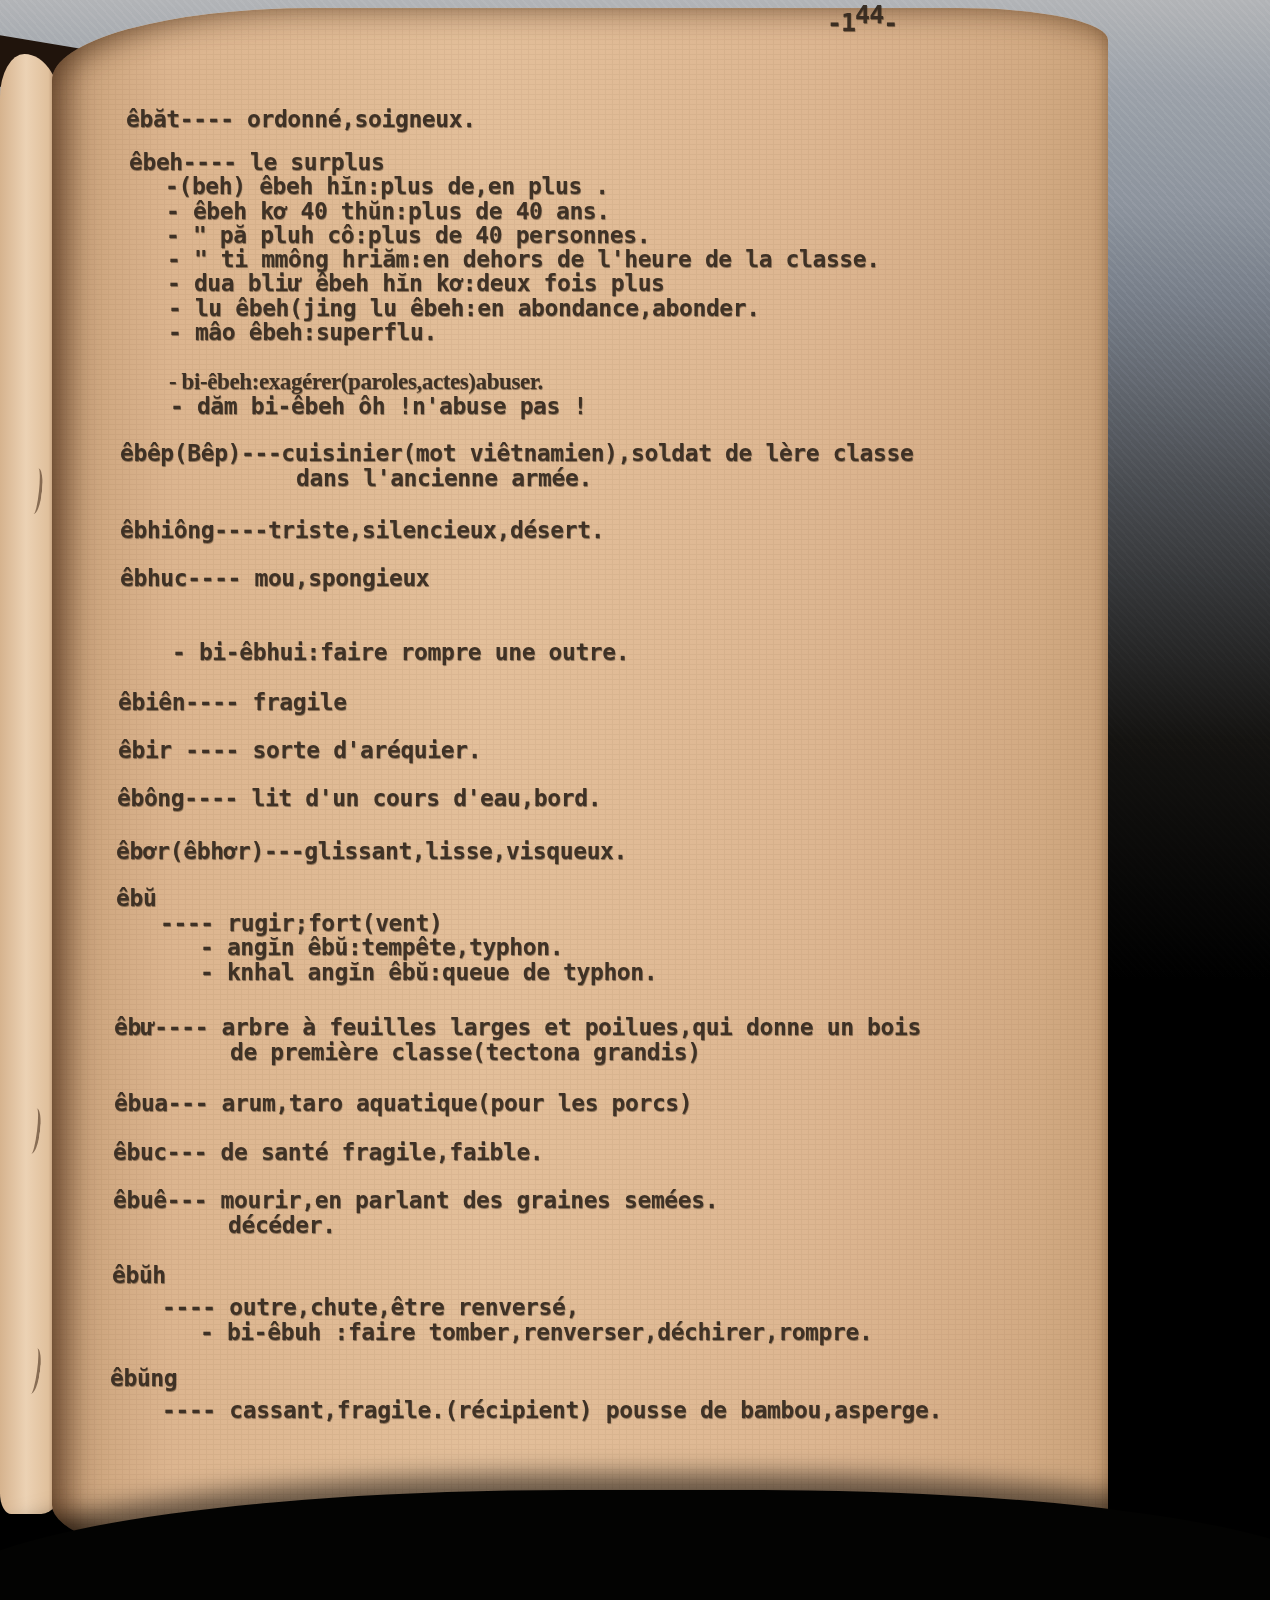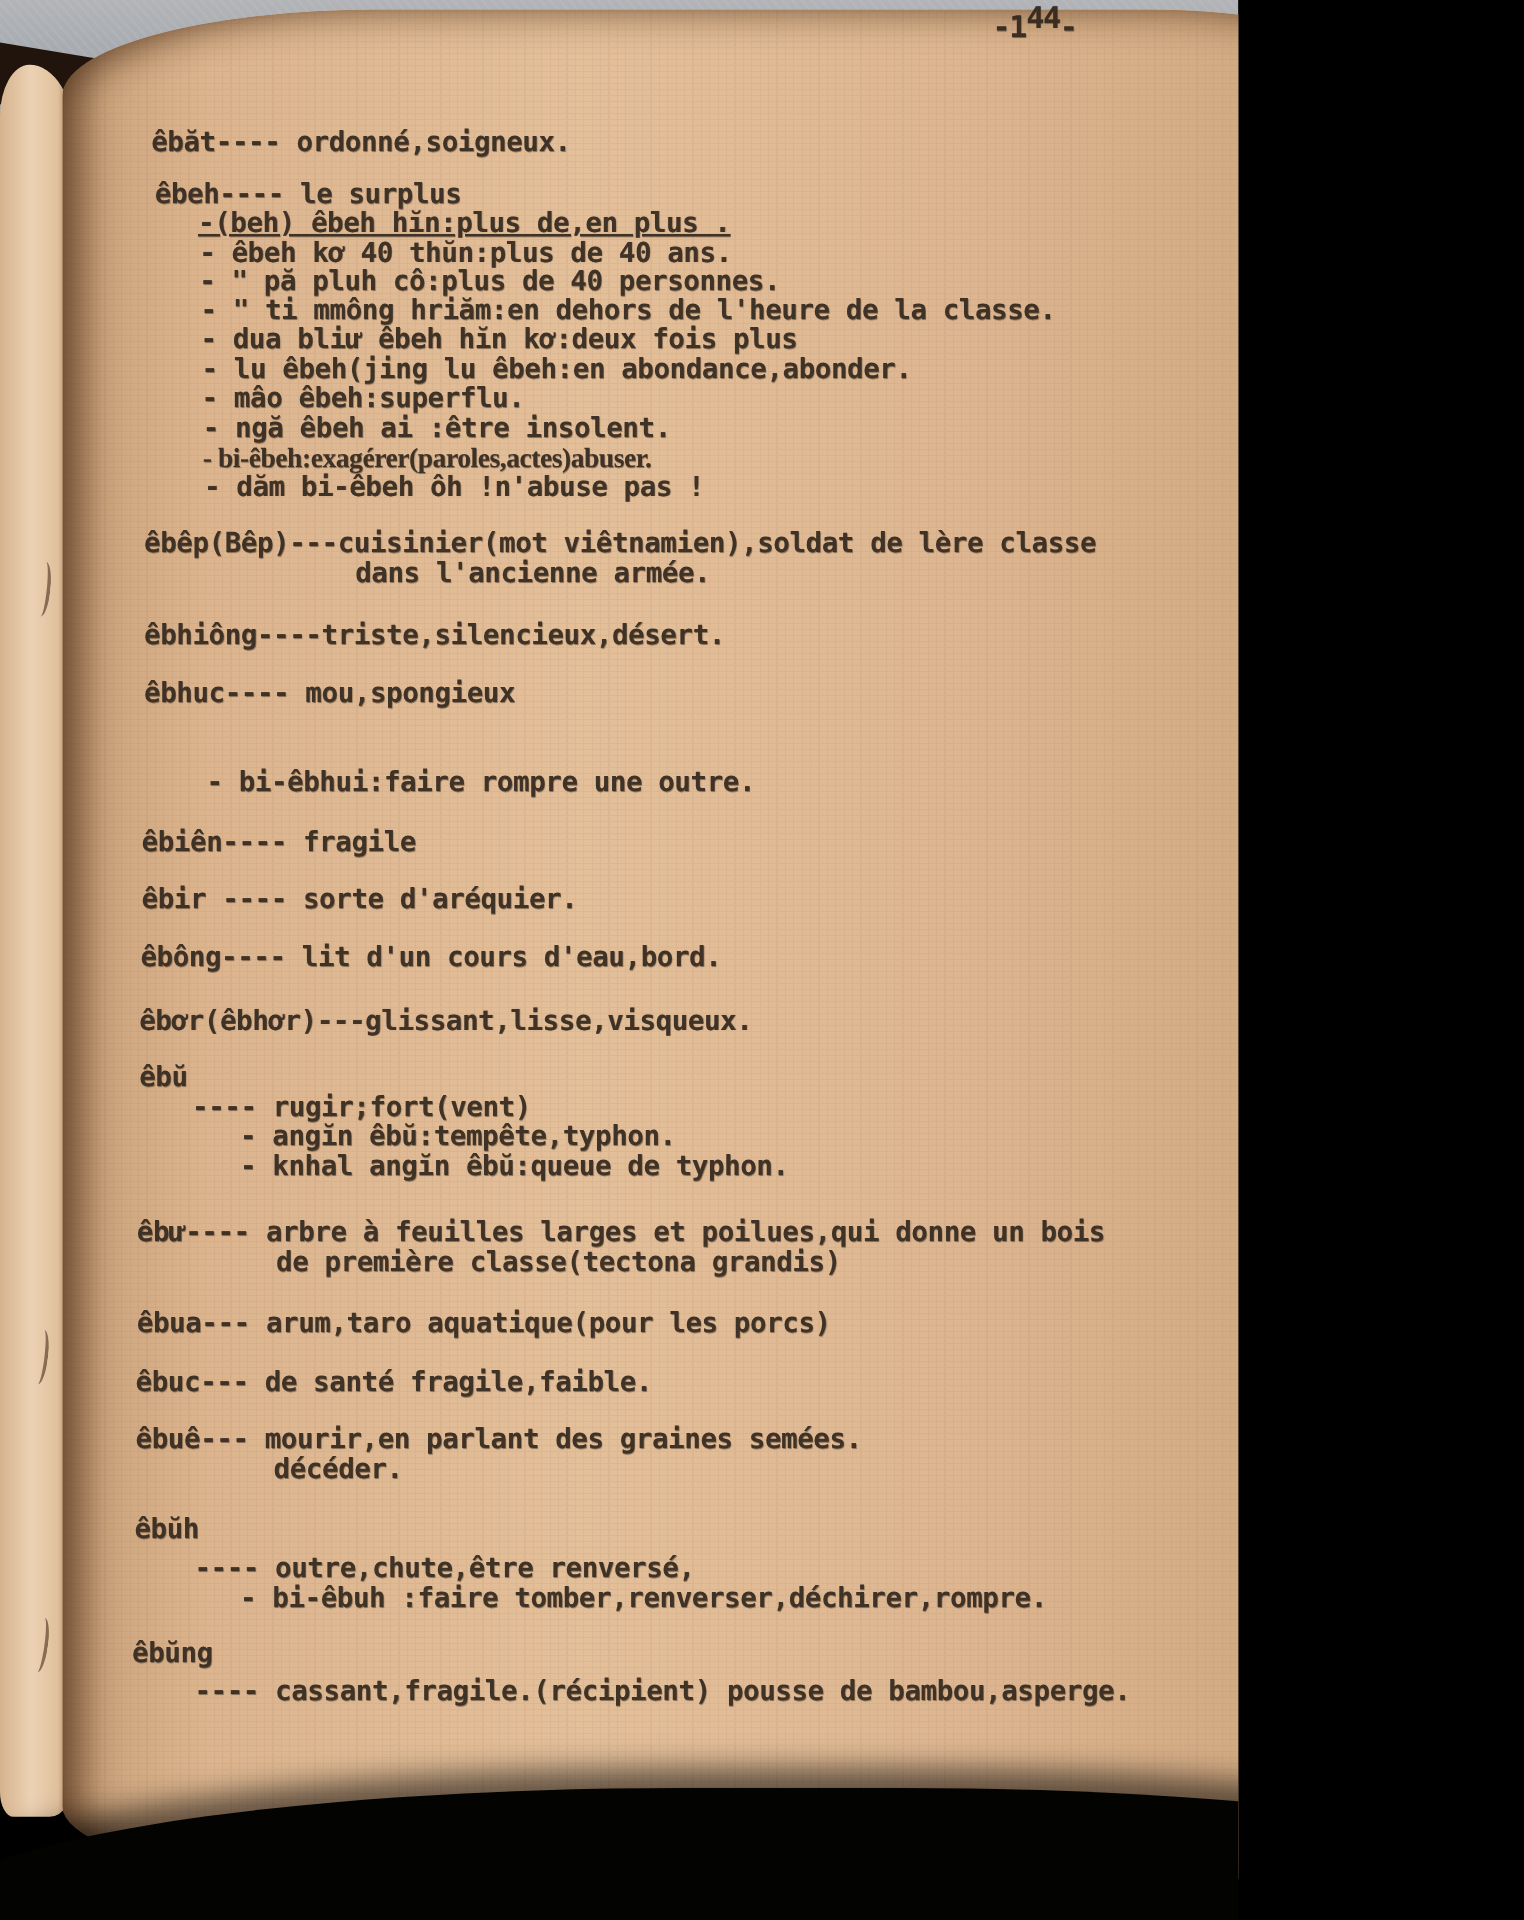--- a/index.html
+++ b/index.html
@@ -2,21 +2,21 @@
 <html style="--bg-gray: #9aa0a8; --paper: #ddb691; --paper-dark: #b98f6b; --ink: #33281e; --black: #050403; --prev: #e7cbad;"><head>
 <meta charset="utf-8">
 <style>
   :root{
     --bg-gray:#9aa0a8; --paper:#ddb691; --paper-dark:#b98f6b;
     --ink:#33281e; --black:#050403; --prev:#e7cbad;
   }
   *{box-sizing:border-box}
   html,body{margin:0;padding:0;background:#000}
   #photo{
-    position:relative;width:1032px;height:1600px;overflow:hidden;
+    position:relative;width:1270px;height:1600px;overflow:hidden;
     font-family:"DejaVu Sans Mono","Liberation Mono",monospace;
   }
   
   .backdrop{
     position:absolute;inset:0;
     background:linear-gradient(180deg,#b2b4b7 0px,#9ba1a9 90px,#8c939d 205px,#767d88 300px,
                #4a4d52 480px,#141311 740px,#000 980px);
   }
   .backdrop::after{
     content:"";position:absolute;inset:0;opacity:.06;
@@ -107,28 +107,27 @@
   <div class="prev-page"></div>
   <div class="edge-highlight"></div>
 
   <div class="page">
     <div class="page-number"><span>-1</span><span class="raised">44</span><span>-</span></div>
   </div>
 
   <div class="text-layer" id="text-layer">
       <div class="line" style="left: 126px; top: 107px;">êbăt---- ordonné,soigneux.</div>
       <div class="line" style="left: 129px; top: 150px;">êbeh---- le surplus</div>
-      <div class="line" style="left: 165px; top: 174px; text-decoration: underline;">-(beh) êbeh hĭn:plus de,en plus .</div>
+      <div class="line" style="left: 165px; top: 174px;">-(beh) êbeh hĭn:plus de,en plus .</div>
       <div class="line" style="left: 166px; top: 199px;">- êbeh kơ 40 thŭn:plus de 40 ans.</div>
       <div class="line" style="left: 166px; top: 223px;">- " pă pluh cô:plus de 40 personnes.</div>
       <div class="line" style="left: 167px; top: 247px;">- " ti mmông hriăm:en dehors de l'heure de la classe.</div>
       <div class="line" style="left: 167px; top: 271px; text-align: center;">- dua bliư êbeh hĭn kơ:deux fois plus</div>
       <div class="line" style="left: 168px; top: 296px;">- lu êbeh(jing lu êbeh:en abondance,abonder.</div>
       <div class="line" style="left: 168px; top: 320px;">- mâo êbeh:superflu.</div>
-      <div class="line" style="left: 169px; top: 345px;">- ngă êbeh ai :être insolent.</div>
       <div class="line" style="left: 169px; top: 370px; font-family: Liberation Serif, serif;">- bi-êbeh:exagérer(paroles,actes)abuser.</div>
       <div class="line" style="left: 170px; top: 394px;">- dăm bi-êbeh ôh !n'abuse pas !</div>
       <div class="line" style="left: 120px; top: 441px;">êbêp(Bêp)---cuisinier(mot viêtnamien),soldat de lère classe</div>
       <div class="line" style="left: 296px; top: 466px;">dans l'ancienne armée.</div>
       <div class="line" style="left: 120px; top: 518px;">êbhiông----triste,silencieux,désert.</div>
       <div class="line" style="left: 120px; top: 566px;">êbhuc---- mou,spongieux</div>
       <div class="line" style="left: 172px; top: 640px;">- bi-êbhui:faire rompre une outre.</div>
       <div class="line" style="left: 118px; top: 690px;">êbiên---- fragile</div>
       <div class="line" style="left: 118px; top: 738px;">êbir ---- sorte d'aréquier.</div>
       <div class="line" style="left: 117px; top: 786px;">êbông---- lit d'un cours d'eau,bord.</div>

